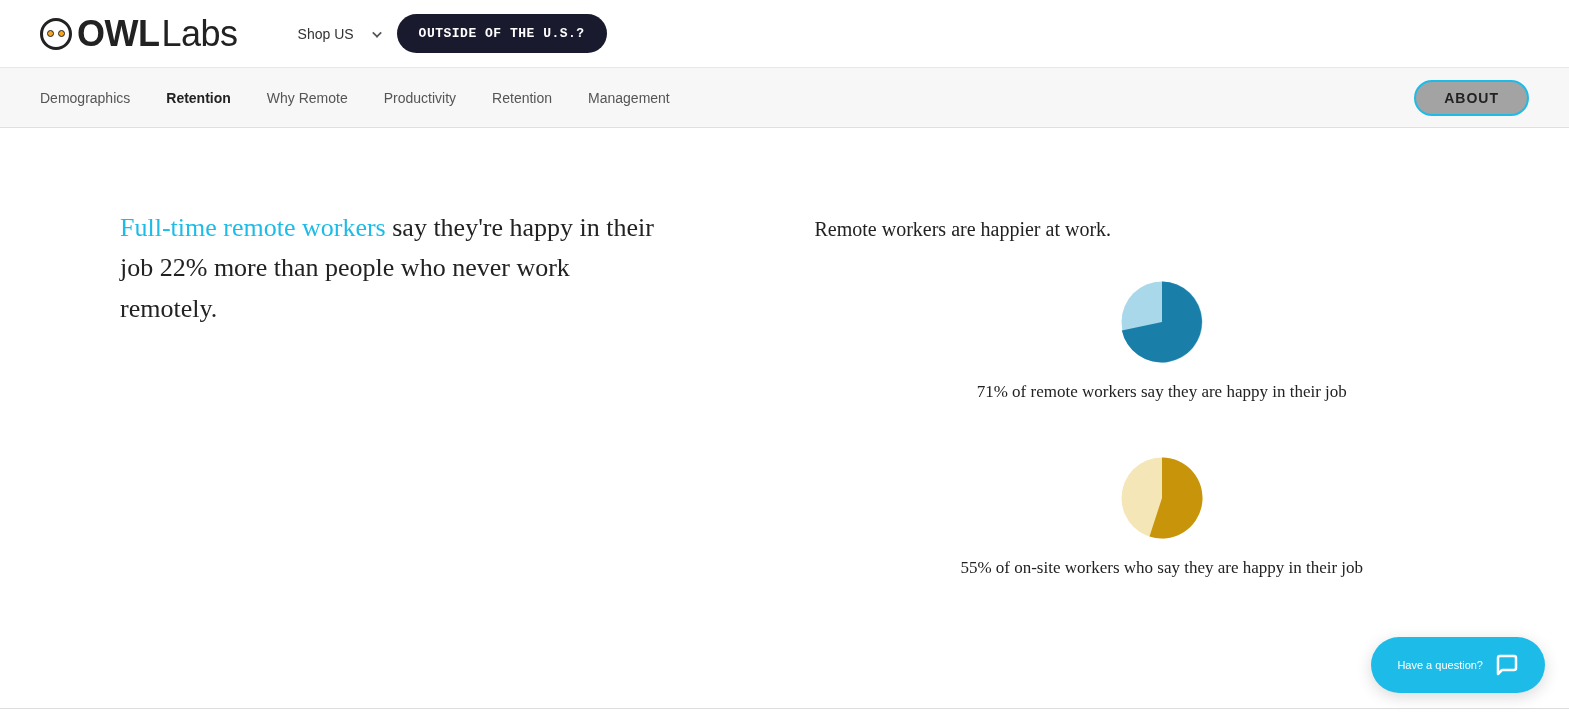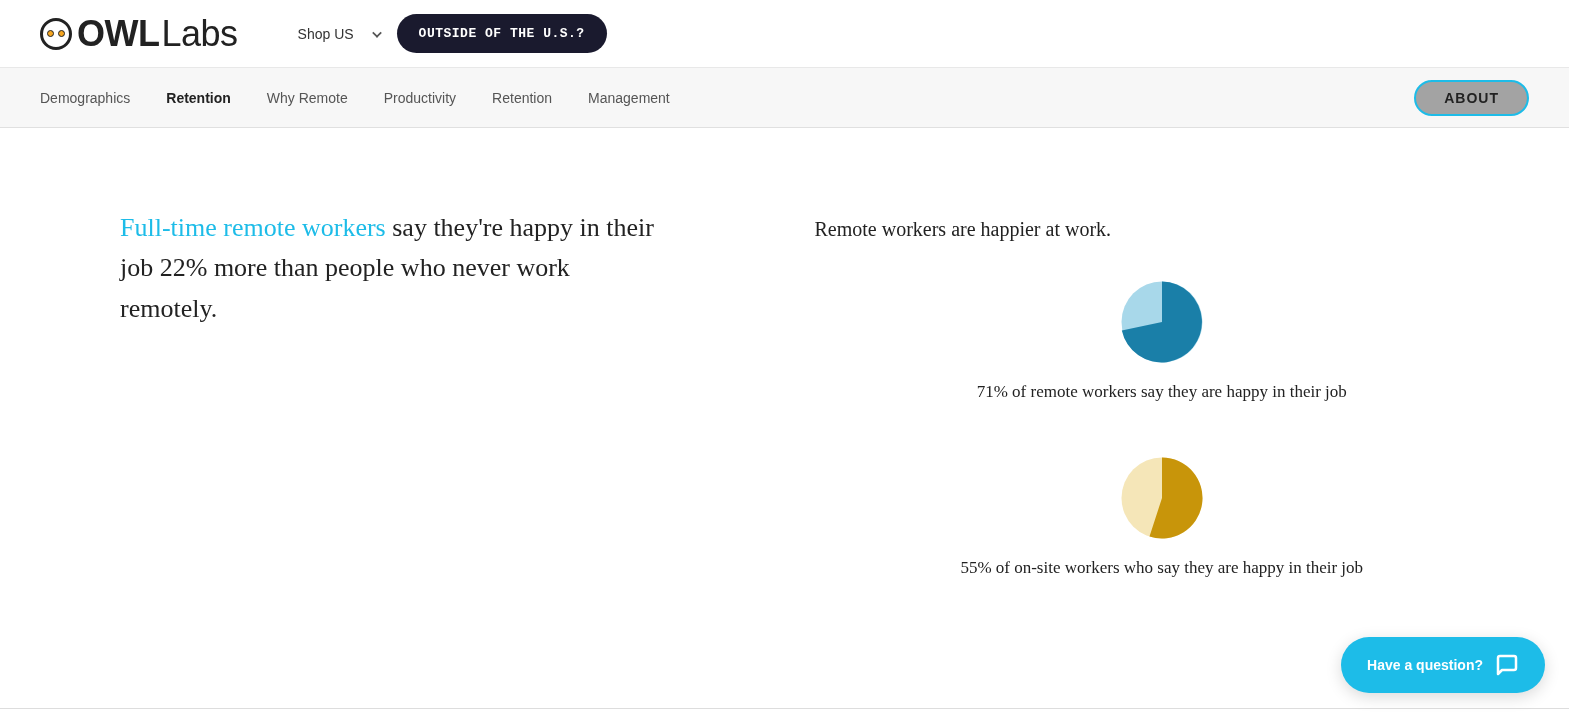--- a/index.html
+++ b/index.html
@@ -179,22 +179,22 @@
     .chat-btn {
       position: fixed;
       bottom: 24px;
       right: 24px;
       background: #1dbce8;
       color: #fff;
       border: none;
       border-radius: 40px;
       padding: 16px 26px;
       font-family: Arial, sans-serif;
-      font-size: 14px;
-      font-weight: 700;
+      font-size: 11px;
+      font-weight: 400;
       cursor: pointer;
       display: flex;
       align-items: center;
       gap: 12px;
       box-shadow: 0 4px 16px rgba(0,0,0,0.15);
     }
     .chat-icon {
       width: 24px;
       height: 24px;
     }

